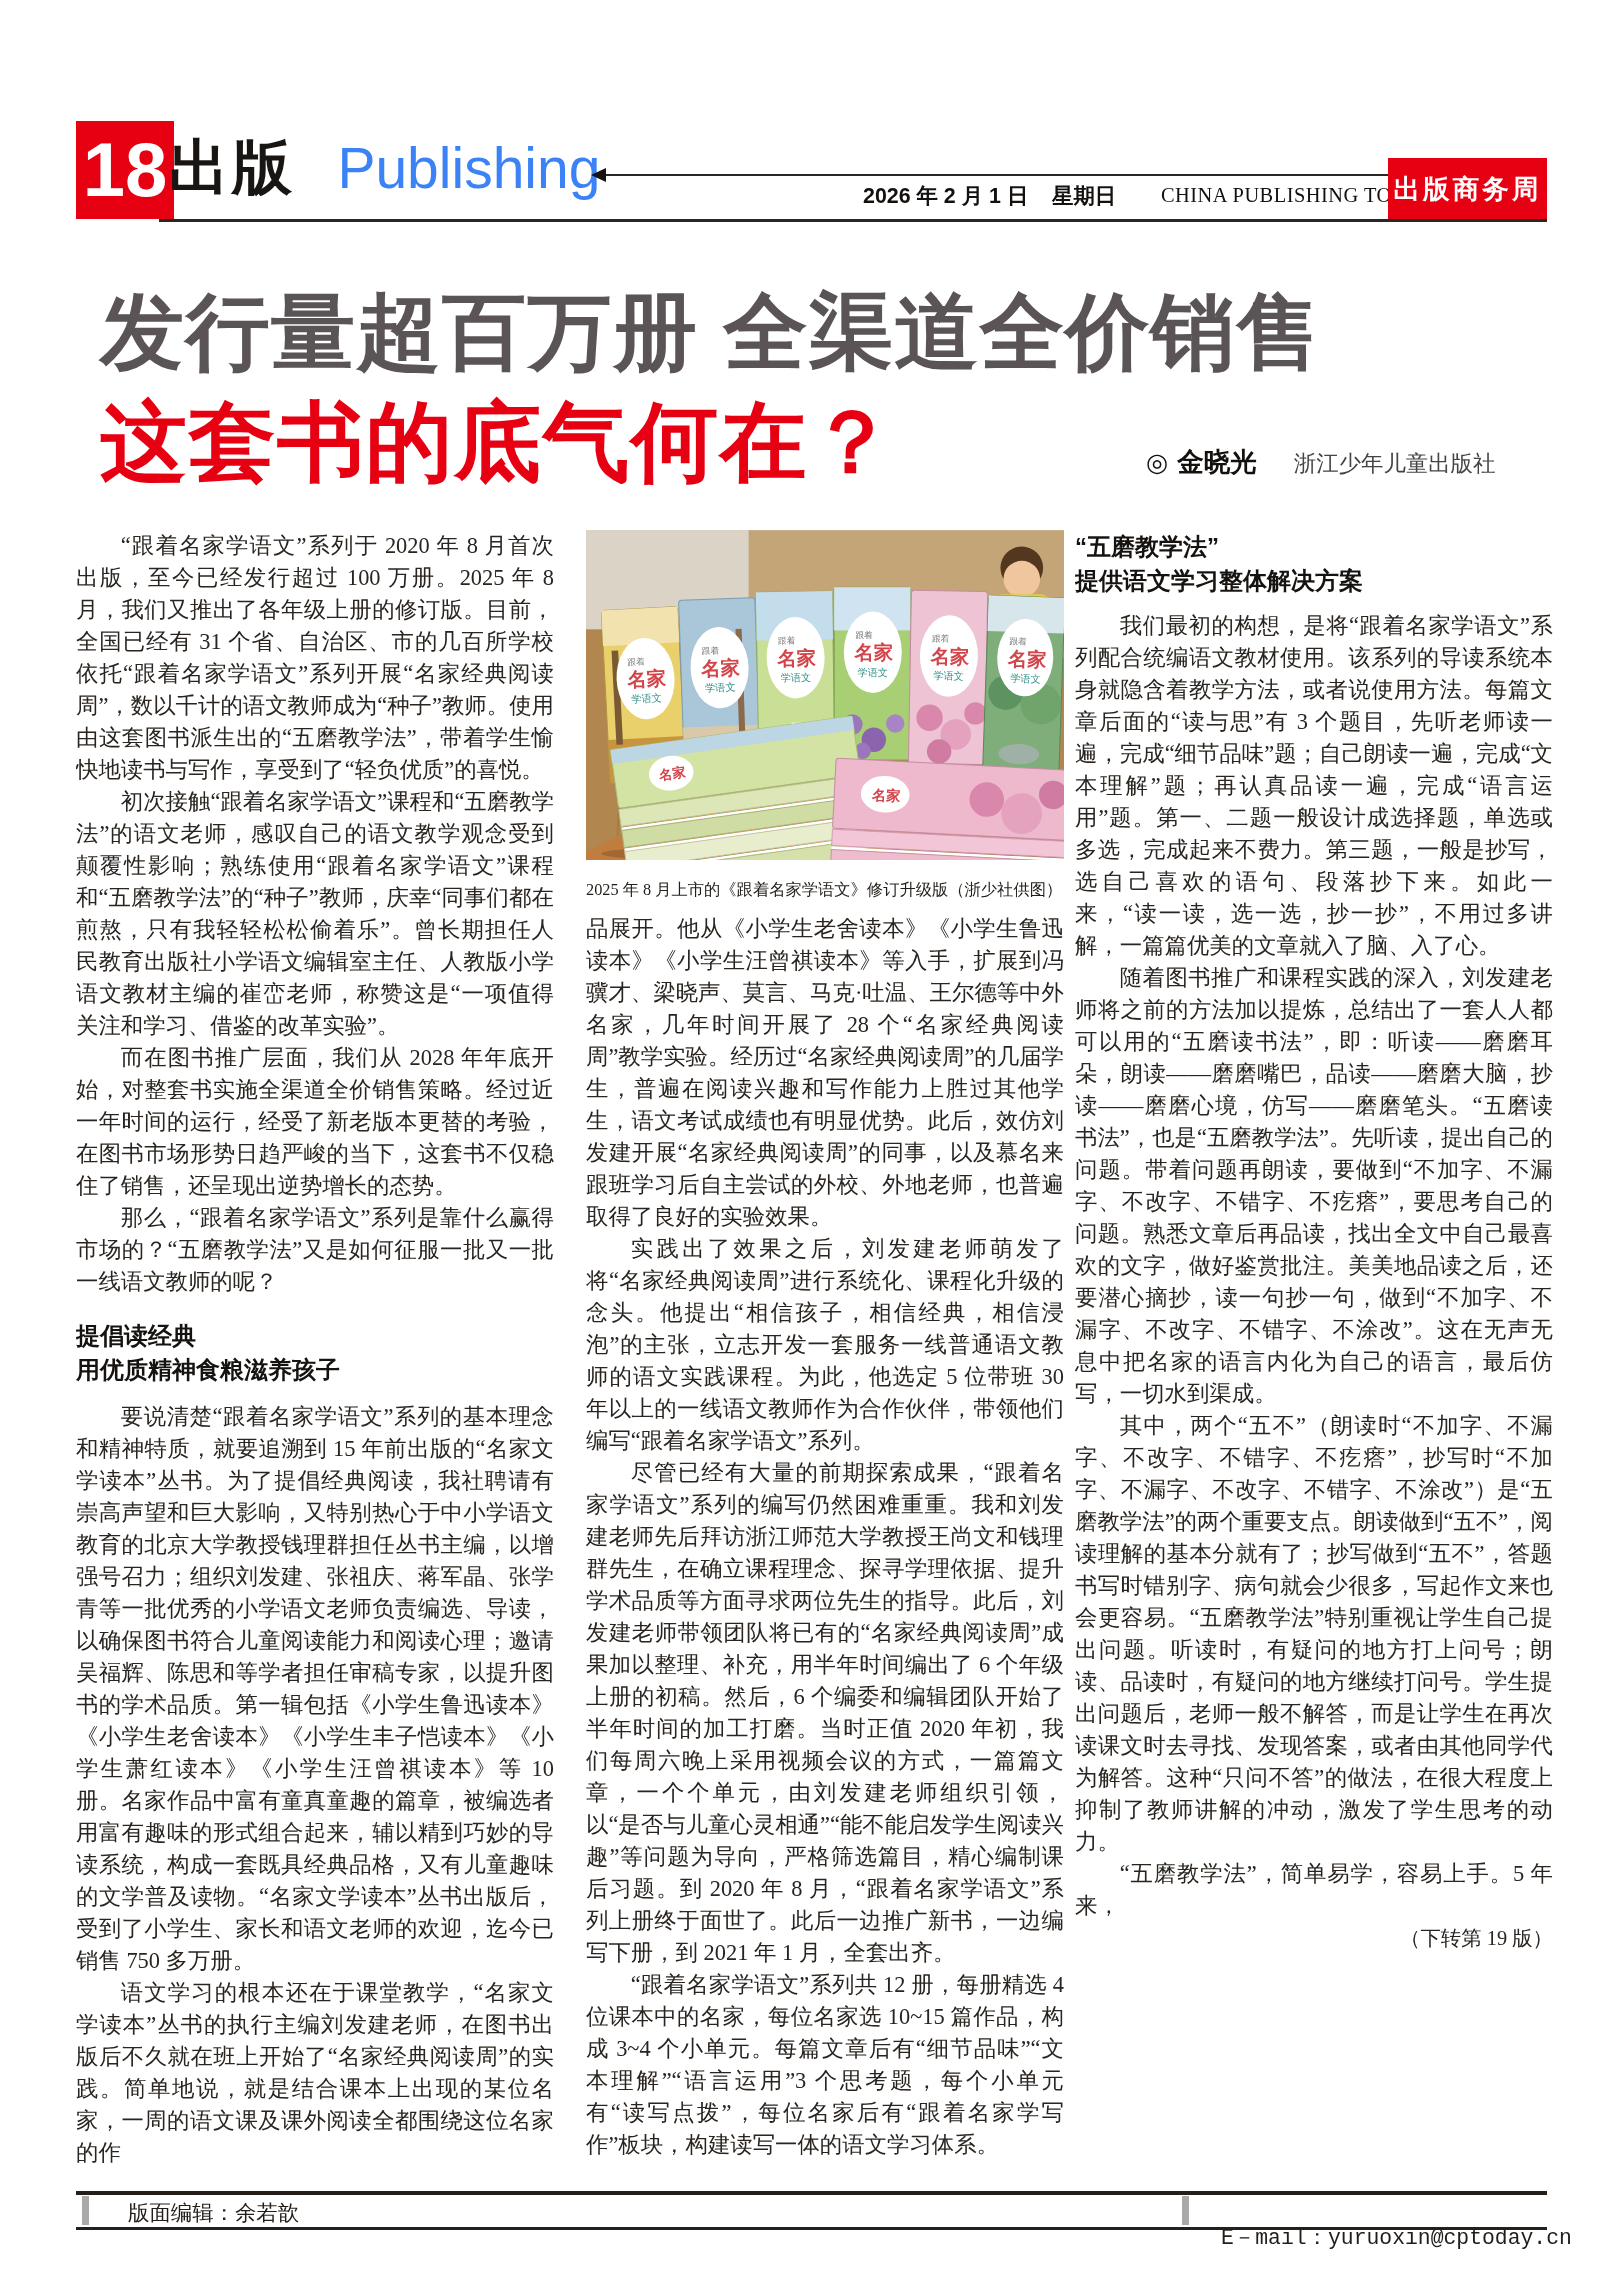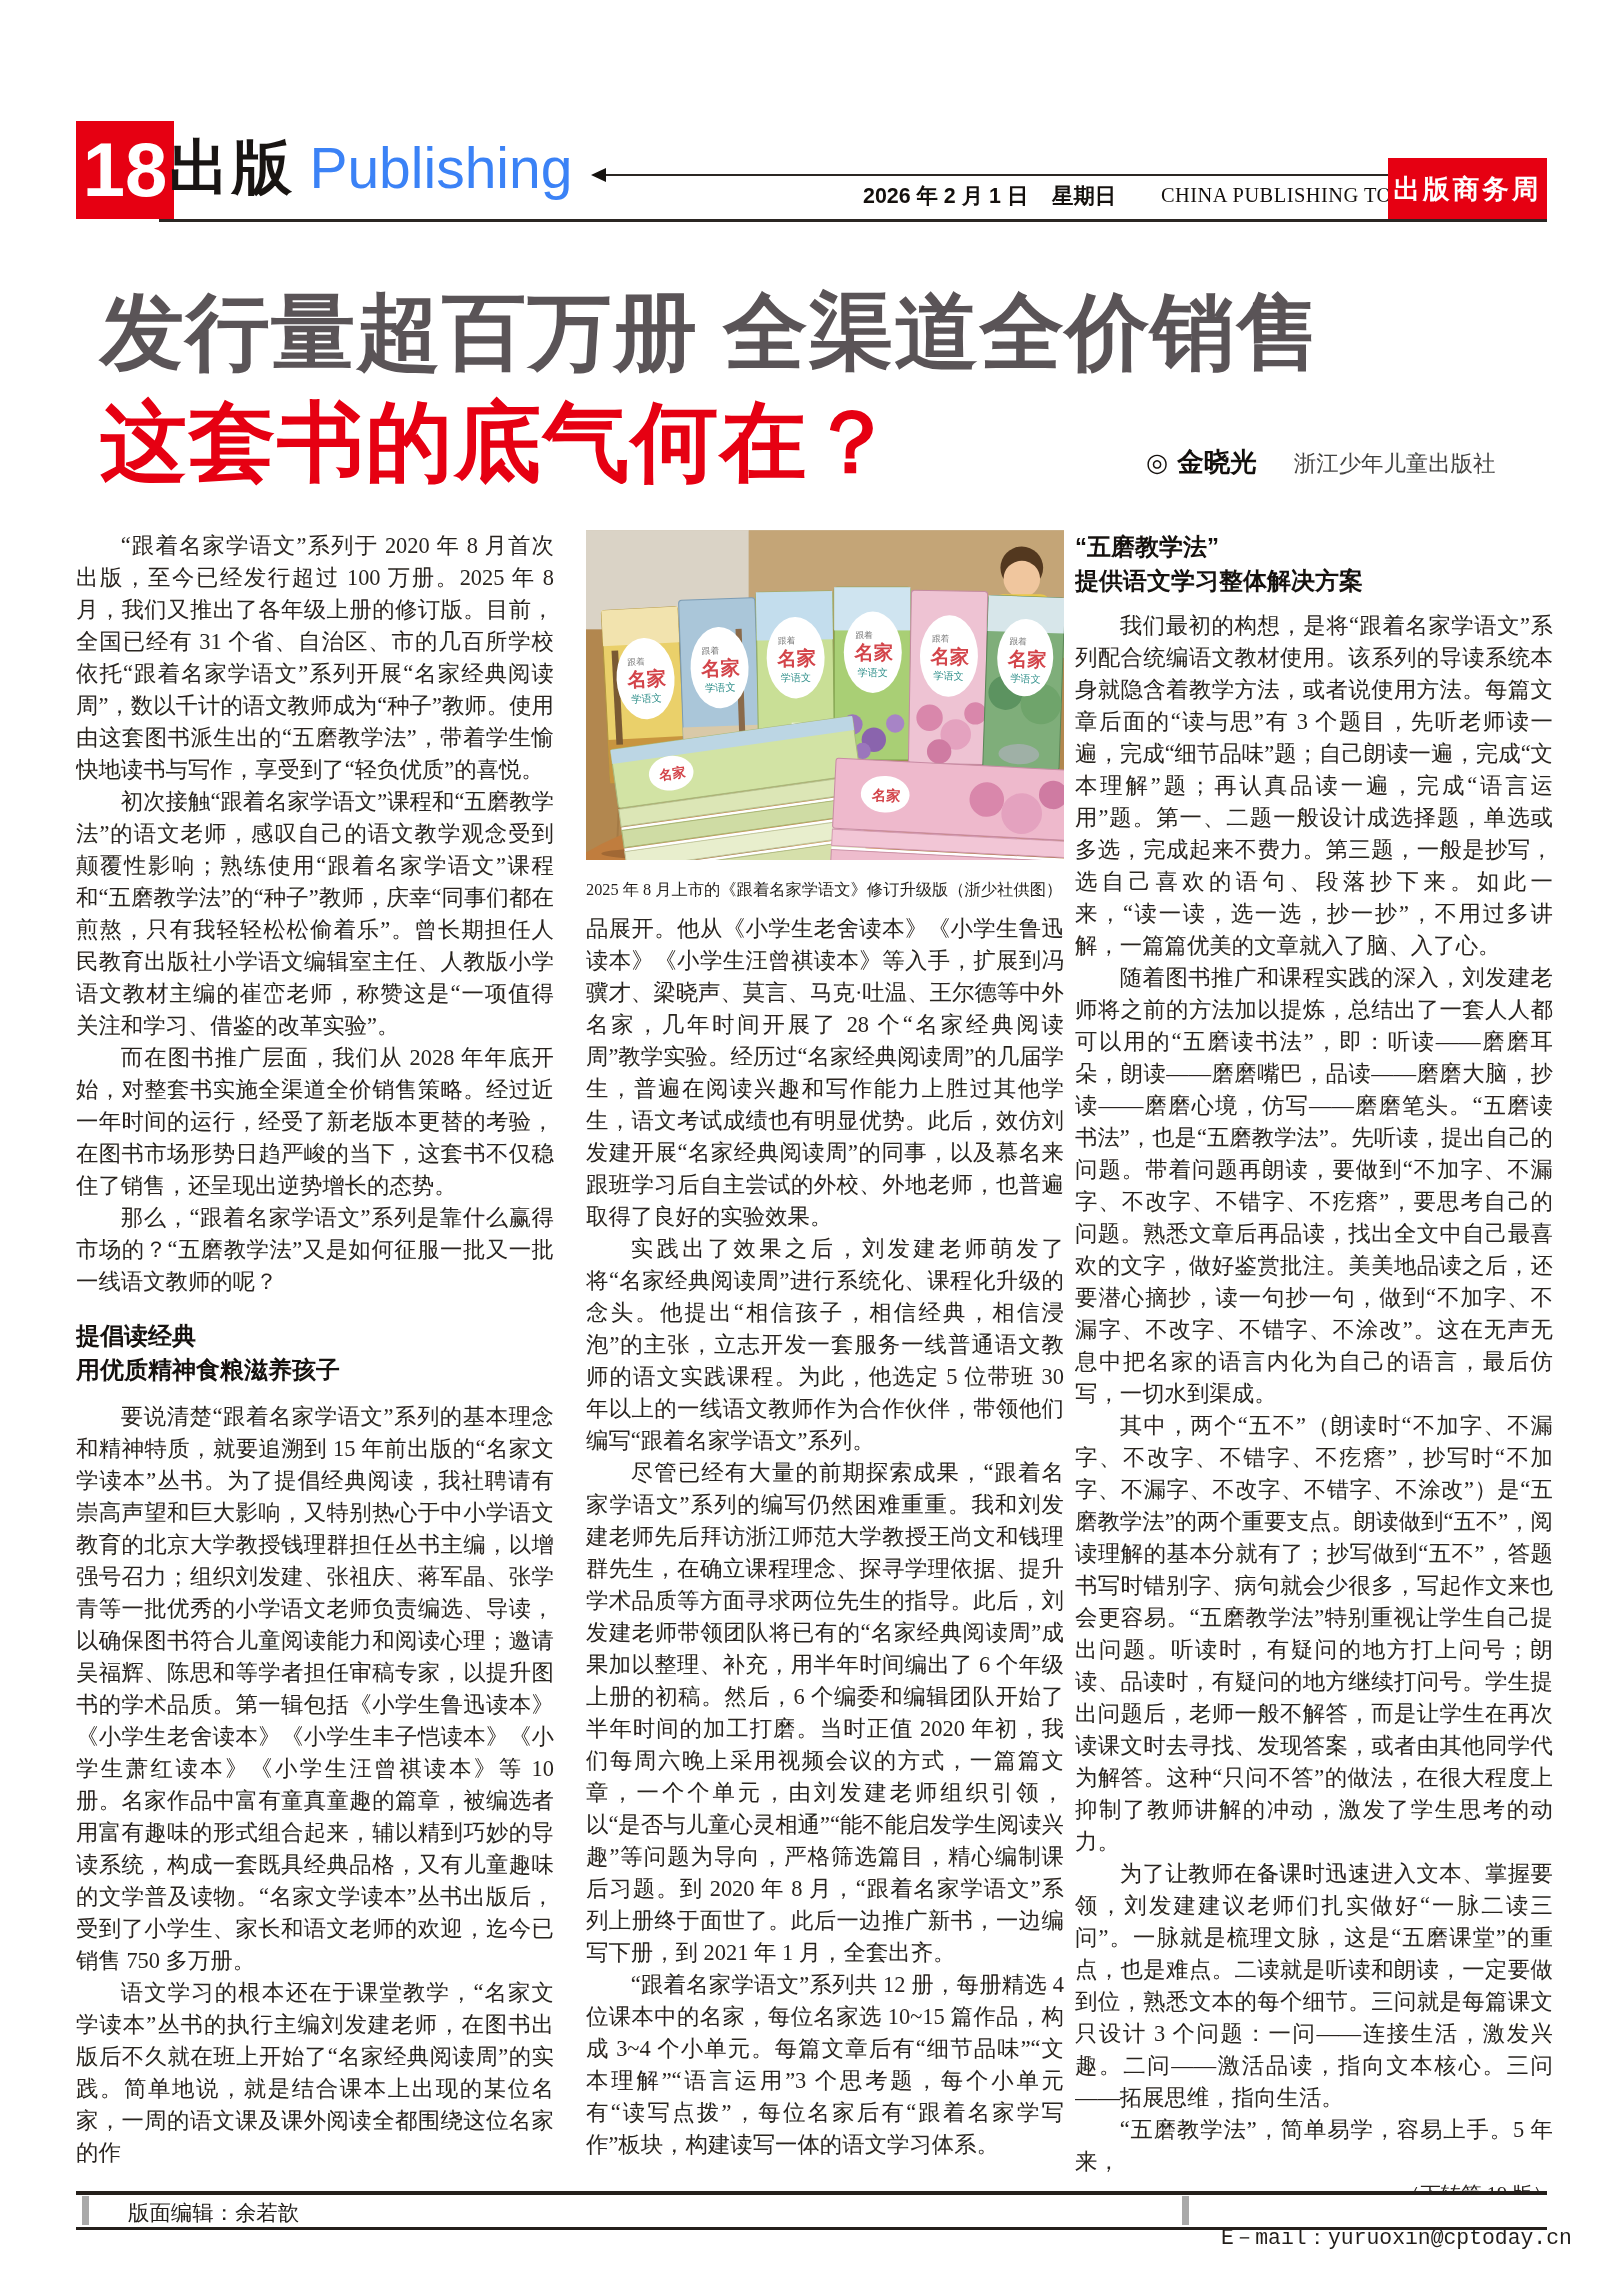--- a/index.html
+++ b/index.html
@@ -3,21 +3,21 @@
 <meta charset="utf-8">
 <style>
   html,body{margin:0;padding:0;background:#ffffff;}
   .page{position:relative;width:1623px;height:2284px;background:#fff;overflow:hidden;
         font-family:"Liberation Serif","DejaVu Serif",serif;color:#29241f;}
 
   
   .pageno{position:absolute;left:76px;top:121px;width:98px;height:98px;background:#e60012;
           color:#fff;font-family:"Liberation Sans","DejaVu Sans",sans-serif;font-weight:800;
           font-size:76px;line-height:98px;text-align:center;}
-  .sectionrow{position:absolute;left:169px;top:128px;display:flex;align-items:baseline;}
+  .sectionrow{position:absolute;left:169px;top:128px;display:flex;align-items:baseline;gap:28px;}
   .section-cn{font-family:"Liberation Sans","DejaVu Sans",sans-serif;font-weight:900;font-size:60px;color:#191513;letter-spacing:3.1px;}
   .section-en{font-family:"Liberation Sans","DejaVu Sans",sans-serif;font-weight:400;font-size:57px;color:#3b82f6;margin-left:14.2px;}
   .h-arrow{position:absolute;left:591px;top:168px;width:0;height:0;
            border-top:7.1px solid transparent;border-bottom:7.1px solid transparent;border-right:15.3px solid #161310;}
   .h-line{position:absolute;left:606px;top:174px;width:941px;height:2px;background:#2b2623;}
   .h-date{position:absolute;left:863px;top:181px;font-family:"Liberation Sans","DejaVu Sans",sans-serif;
           font-weight:700;font-size:21.4px;color:#14100d;}
   .h-week{position:absolute;left:1052px;top:181px;font-family:"Liberation Sans","DejaVu Sans",sans-serif;
           font-weight:700;font-size:21.4px;color:#14100d;}
   .h-masthead-en{position:absolute;left:1161px;top:184px;font-family:"Liberation Serif","DejaVu Serif",serif;
@@ -234,21 +234,20 @@
   </div>
 
   <div class="col col3">
     <div class="subhead">
       <div>“五磨教学法”</div>
       <div>提供语文学习整体解决方案</div>
     </div>
     <p style="margin-top:12.2px">我们最初的构想，是将“跟着名家学语文”系列配合统编语文教材使用。该系列的导读系统本身就隐含着教学方法，或者说使用方法。每篇文章后面的“读与思”有 3 个题目，先听老师读一遍，完成“细节品味”题；自己朗读一遍，完成“文本理解”题；再认真品读一遍，完成“语言运用”题。第一、二题一般设计成选择题，单选或多选，完成起来不费力。第三题，一般是抄写，选自己喜欢的语句、段落抄下来。如此一来，“读一读，选一选，抄一抄”，不用过多讲解，一篇篇优美的文章就入了脑、入了心。</p>
     <p>随着图书推广和课程实践的深入，刘发建老师将之前的方法加以提炼，总结出了一套人人都可以用的“五磨读书法”，即：听读——磨磨耳朵，朗读——磨磨嘴巴，品读——磨磨大脑，抄读——磨磨心境，仿写——磨磨笔头。“五磨读书法”，也是“五磨教学法”。先听读，提出自己的问题。带着问题再朗读，要做到“不加字、不漏字、不改字、不错字、不疙瘩”，要思考自己的问题。熟悉文章后再品读，找出全文中自己最喜欢的文字，做好鉴赏批注。美美地品读之后，还要潜心摘抄，读一句抄一句，做到“不加字、不漏字、不改字、不错字、不涂改”。这在无声无息中把名家的语言内化为自己的语言，最后仿写，一切水到渠成。</p>
     <p>其中，两个“五不”（朗读时“不加字、不漏字、不改字、不错字、不疙瘩”，抄写时“不加字、不漏字、不改字、不错字、不涂改”）是“五磨教学法”的两个重要支点。朗读做到“五不”，阅读理解的基本分就有了；抄写做到“五不”，答题书写时错别字、病句就会少很多，写起作文来也会更容易。“五磨教学法”特别重视让学生自己提出问题。听读时，有疑问的地方打上问号；朗读、品读时，有疑问的地方继续打问号。学生提出问题后，老师一般不解答，而是让学生在再次读课文时去寻找、发现答案，或者由其他同学代为解答。这种“只问不答”的做法，在很大程度上抑制了教师讲解的冲动，激发了学生思考的动力。</p>
-    <p>为了让教师在备课时迅速进入文本、掌握要领，刘发建建议老师们扎实做好“一脉二读三问”。一脉就是梳理文脉，这是“五磨课堂”的重点，也是难点。二读就是听读和朗读，一定要做到位，熟悉文本的每个细节。三问就是每篇课文只设计 3 个问题：一问——连接生活，激发兴趣。二问——激活品读，指向文本核心。三问——拓展思维，指向生活。</p>
     <p>“五磨教学法”，简单易学，容易上手。5 年来，</p>
     <p class="jumpnote">（下转第 19 版）</p>
   </div>
 
   <div class="f-rule-top"></div>
   <div class="f-bar1"></div>
   <div class="f-editor">版面编辑：余若歆</div>
   <div class="f-bar2"></div>
   <div class="f-email">E－mail：yuruoxin@cptoday.cn</div>
   <div class="f-rule-bot"></div>

